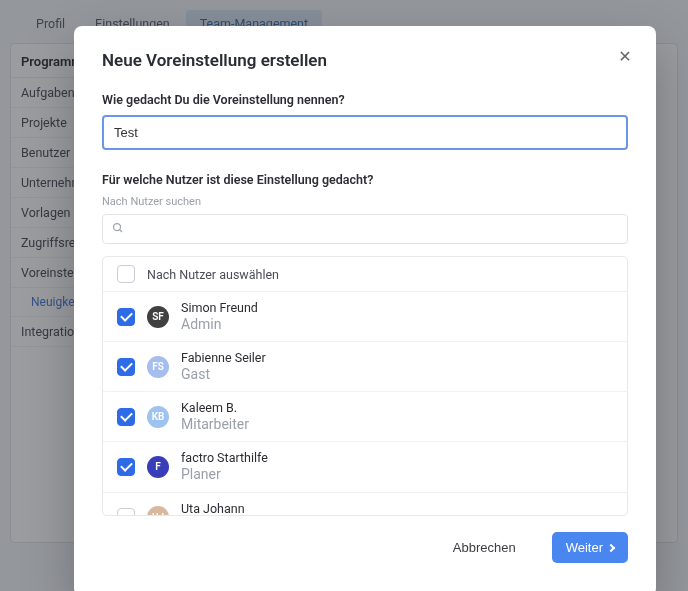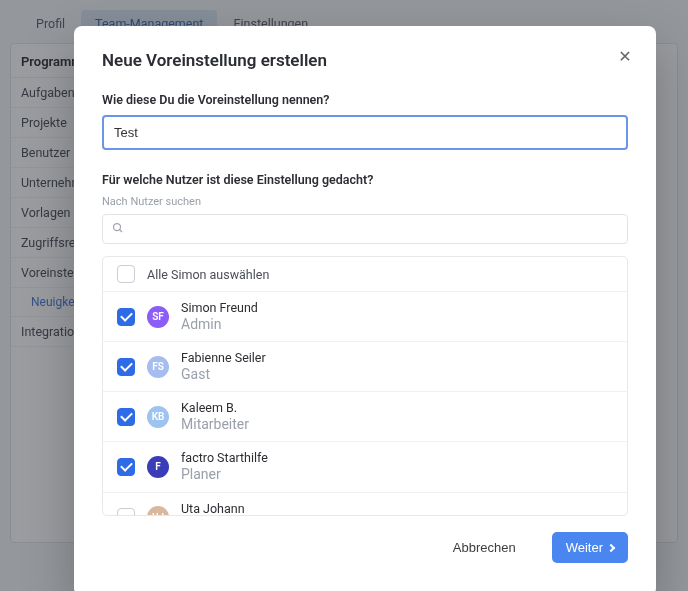--- a/index.html
+++ b/index.html
@@ -237,22 +237,22 @@
     border-width: 0 2px 2px 0;
     transform: rotate(-45deg);
   }
 </style>
 </head>
 <body>
 
 <div class="bg">
   <div class="tabs">
     <div class="tab">Profil</div>
+    <div class="tab">Einstellungen</div>
     <div class="tab active">Team-Management</div>
-    <div class="tab">Einstellungen</div>
   </div>
   <div class="main">
     <div class="sidebar">
       <div class="sidebar-title">Programm</div>
       <div class="sidebar-item">Aufgaben</div>
       <div class="sidebar-item">Projekte</div>
       <div class="sidebar-item">Benutzer</div>
       <div class="sidebar-item">Unternehmen</div>
       <div class="sidebar-item">Vorlagen</div>
       <div class="sidebar-item">Zugriffsrechte</div>
@@ -265,44 +265,44 @@
 </div>
 
 <div class="overlay"></div>
 
 <div class="modal">
   <div class="modal-title">Neue Voreinstellung erstellen</div>
   <button class="modal-close">
     <span>✕</span>
   </button>
 
-  <div class="field-label">Wie diese Du die Voreinstellung nennen?</div>
+  <div class="field-label">Wie gedacht Du die Voreinstellung nennen?</div>
   <input class="input-name" type="text" value="Test" style="">
 
   <div class="field-label">Für welche Nutzer ist diese Einstellung gedacht?</div>
   <div class="sublabel">Nach Nutzer suchen</div>
   <div class="search-input-wrap">
     <span class="search-icon">
       <svg width="12" height="12" viewBox="0 0 24 24" fill="none" stroke="#a0a5ad" stroke-width="2.5">
           <circle cx="10" cy="10" r="7"></circle>
           <line x1="20" y1="20" x2="15" y2="15"></line>
         </svg>
     </span>
     <input class="input-search" type="text" style="">
   </div>
 
   <div class="user-list">
     <div class="user-row">
       <div class="chk"></div>
-      <span class="select-all-label">Alle Simon auswählen</span>
+      <span class="select-all-label">Nach Nutzer auswählen</span>
     </div>
     <div id="user-rows">
         <div class="user-row">
           <div class="chk checked"></div>
-          <div class="avatar" style="background: #8b5cf6;">SF</div>
+          <div class="avatar" style="background: #404040;">SF</div>
           <div class="user-info">
             <div class="user-name">Simon Freund</div>
             <div class="user-role">Admin</div>
           </div>
         </div>
         <div class="user-row">
           <div class="chk checked"></div>
           <div class="avatar" style="background: rgb(166, 189, 240);">FS</div>
           <div class="user-info">
             <div class="user-name">Fabienne Seiler</div>

